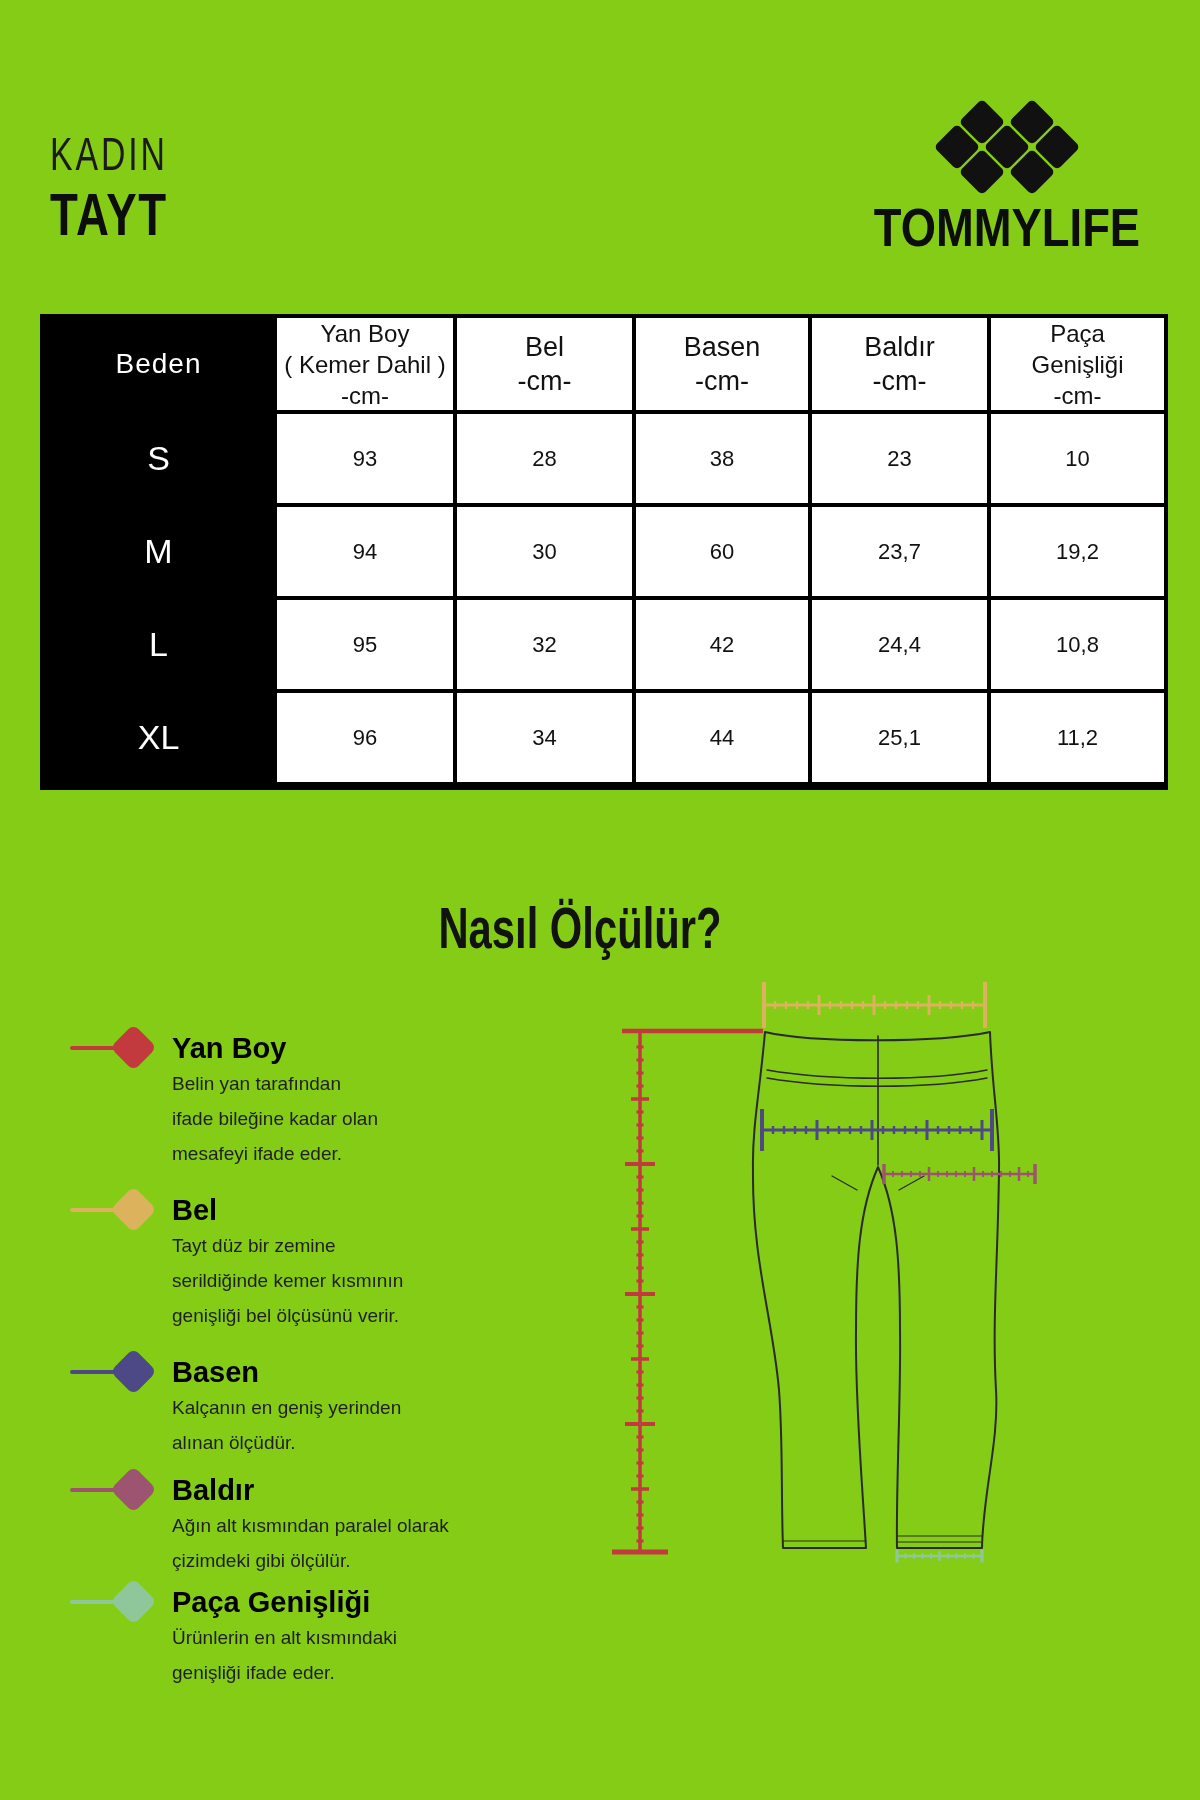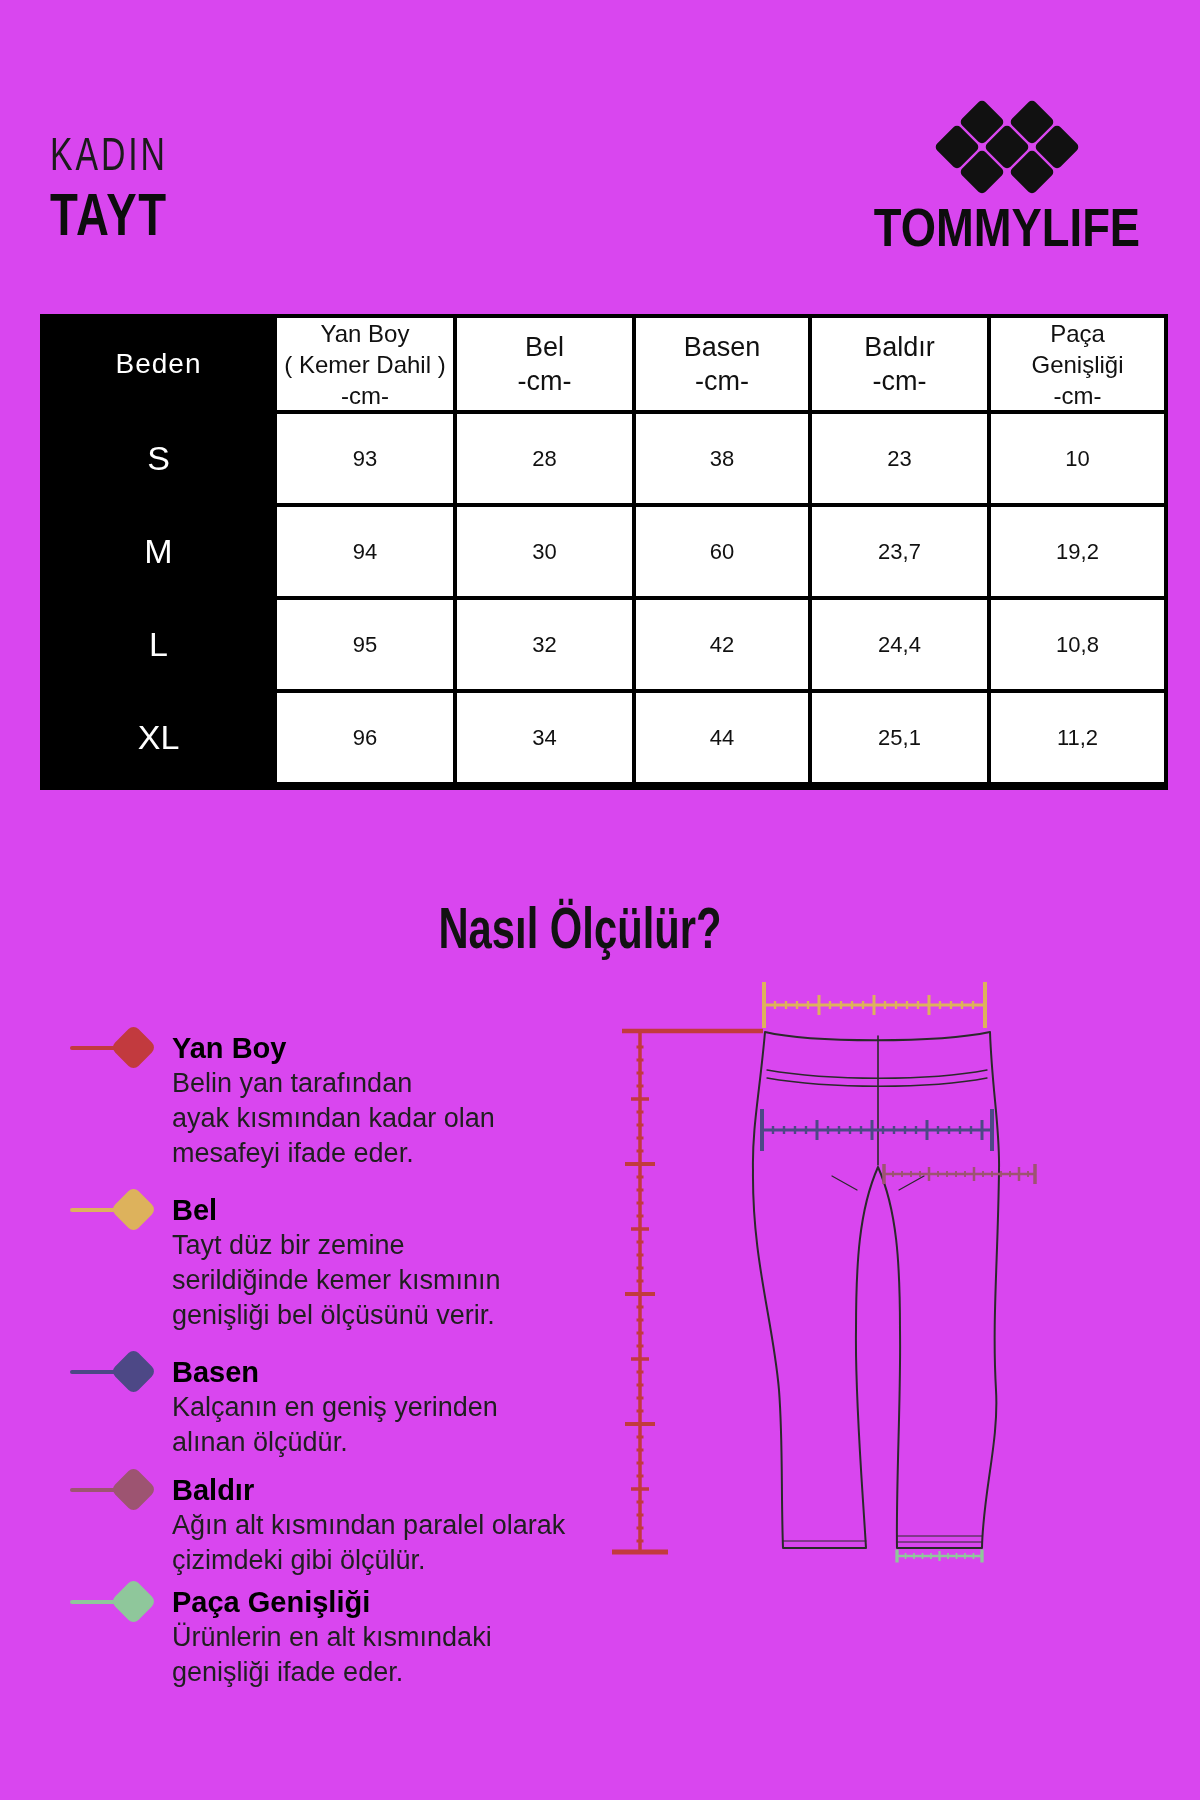--- a/index.html
+++ b/index.html
@@ -1,17 +1,17 @@
 <!DOCTYPE html>
 <html><head>
 <meta charset="utf-8">
 <style>
   html,body { margin:0; padding:0; background:#ffffff; }
   #canvas {
-    position:relative; width:1200px; height:1800px; background:#d946ef;
+    position:relative; width:1200px; height:1800px; background:#84cc16;
     font-family:"Liberation Sans","DejaVu Sans",sans-serif; color:#111;
     overflow:hidden;
   }
 
   
   .kadin {
     position:absolute; left:50px; top:126px;
     font-size:47px; font-weight:400; letter-spacing:4px; color:#1b1b1b;
     transform:scaleX(.72); transform-origin:left top; white-space:nowrap;
   }
@@ -50,21 +50,21 @@
   .measure-title {
     position:absolute; left:0; top:894px; width:1160px; text-align:center;
     font-size:58px; font-weight:700; color:#121212;
     transform:scaleX(.72); transform-origin:center top; white-space:nowrap;
   }
 
   .legend-item { position:absolute; left:0; width:620px; }
   .lg-line   { position:absolute; left:70px; top:16px; width:58px; height:4px; border-radius:2px; }
   .lg-diamond{ position:absolute; left:117px; top:1px; width:33px; height:33px; border-radius:7px; transform:rotate(45deg); }
   .lg-title  { margin-left:172px; font-size:29px; font-weight:700; line-height:36px; color:#000; white-space:nowrap; }
-  .lg-desc   { margin-left:172px; font-size:27px; line-height:35px; color:#1f1f1f; white-space:nowrap; }
+  .lg-desc   { margin-left:172px; font-size:19px; line-height:35px; color:#1f1f1f; white-space:nowrap; }
 
   .diagram { position:absolute; left:600px; top:975px; }
 </style>
 </head>
 <body>
 
 <div id="canvas">
 
   <div class="kadin">KADIN</div>
   <div class="tayt">TAYT</div>
@@ -183,21 +183,21 @@
     </div>
 
   <div class="measure-title">Nasıl Ölçülür?</div>
 
   <div id="legend">
       <div class="legend-item" style="top: 1030px;">
         <div class="lg-line" style="background: rgb(194, 58, 62);"></div>
         <div class="lg-diamond" style="background: rgb(194, 58, 62);"></div>
         <div class="lg-title">Yan Boy</div>
         <div class="lg-desc">Belin yan tarafından</div>
-        <div class="lg-desc">ayak kısmından kadar olan</div>
+        <div class="lg-desc">ifade bileğine kadar olan</div>
         <div class="lg-desc">mesafeyi ifade eder.</div>
       </div>
       <div class="legend-item" style="top: 1192px;">
         <div class="lg-line" style="background: rgb(221, 178, 92);"></div>
         <div class="lg-diamond" style="background: rgb(221, 178, 92);"></div>
         <div class="lg-title">Bel</div>
         <div class="lg-desc">Tayt düz bir zemine</div>
         <div class="lg-desc">serildiğinde kemer kısmının</div>
         <div class="lg-desc">genişliği bel ölçüsünü verir.</div>
       </div>

